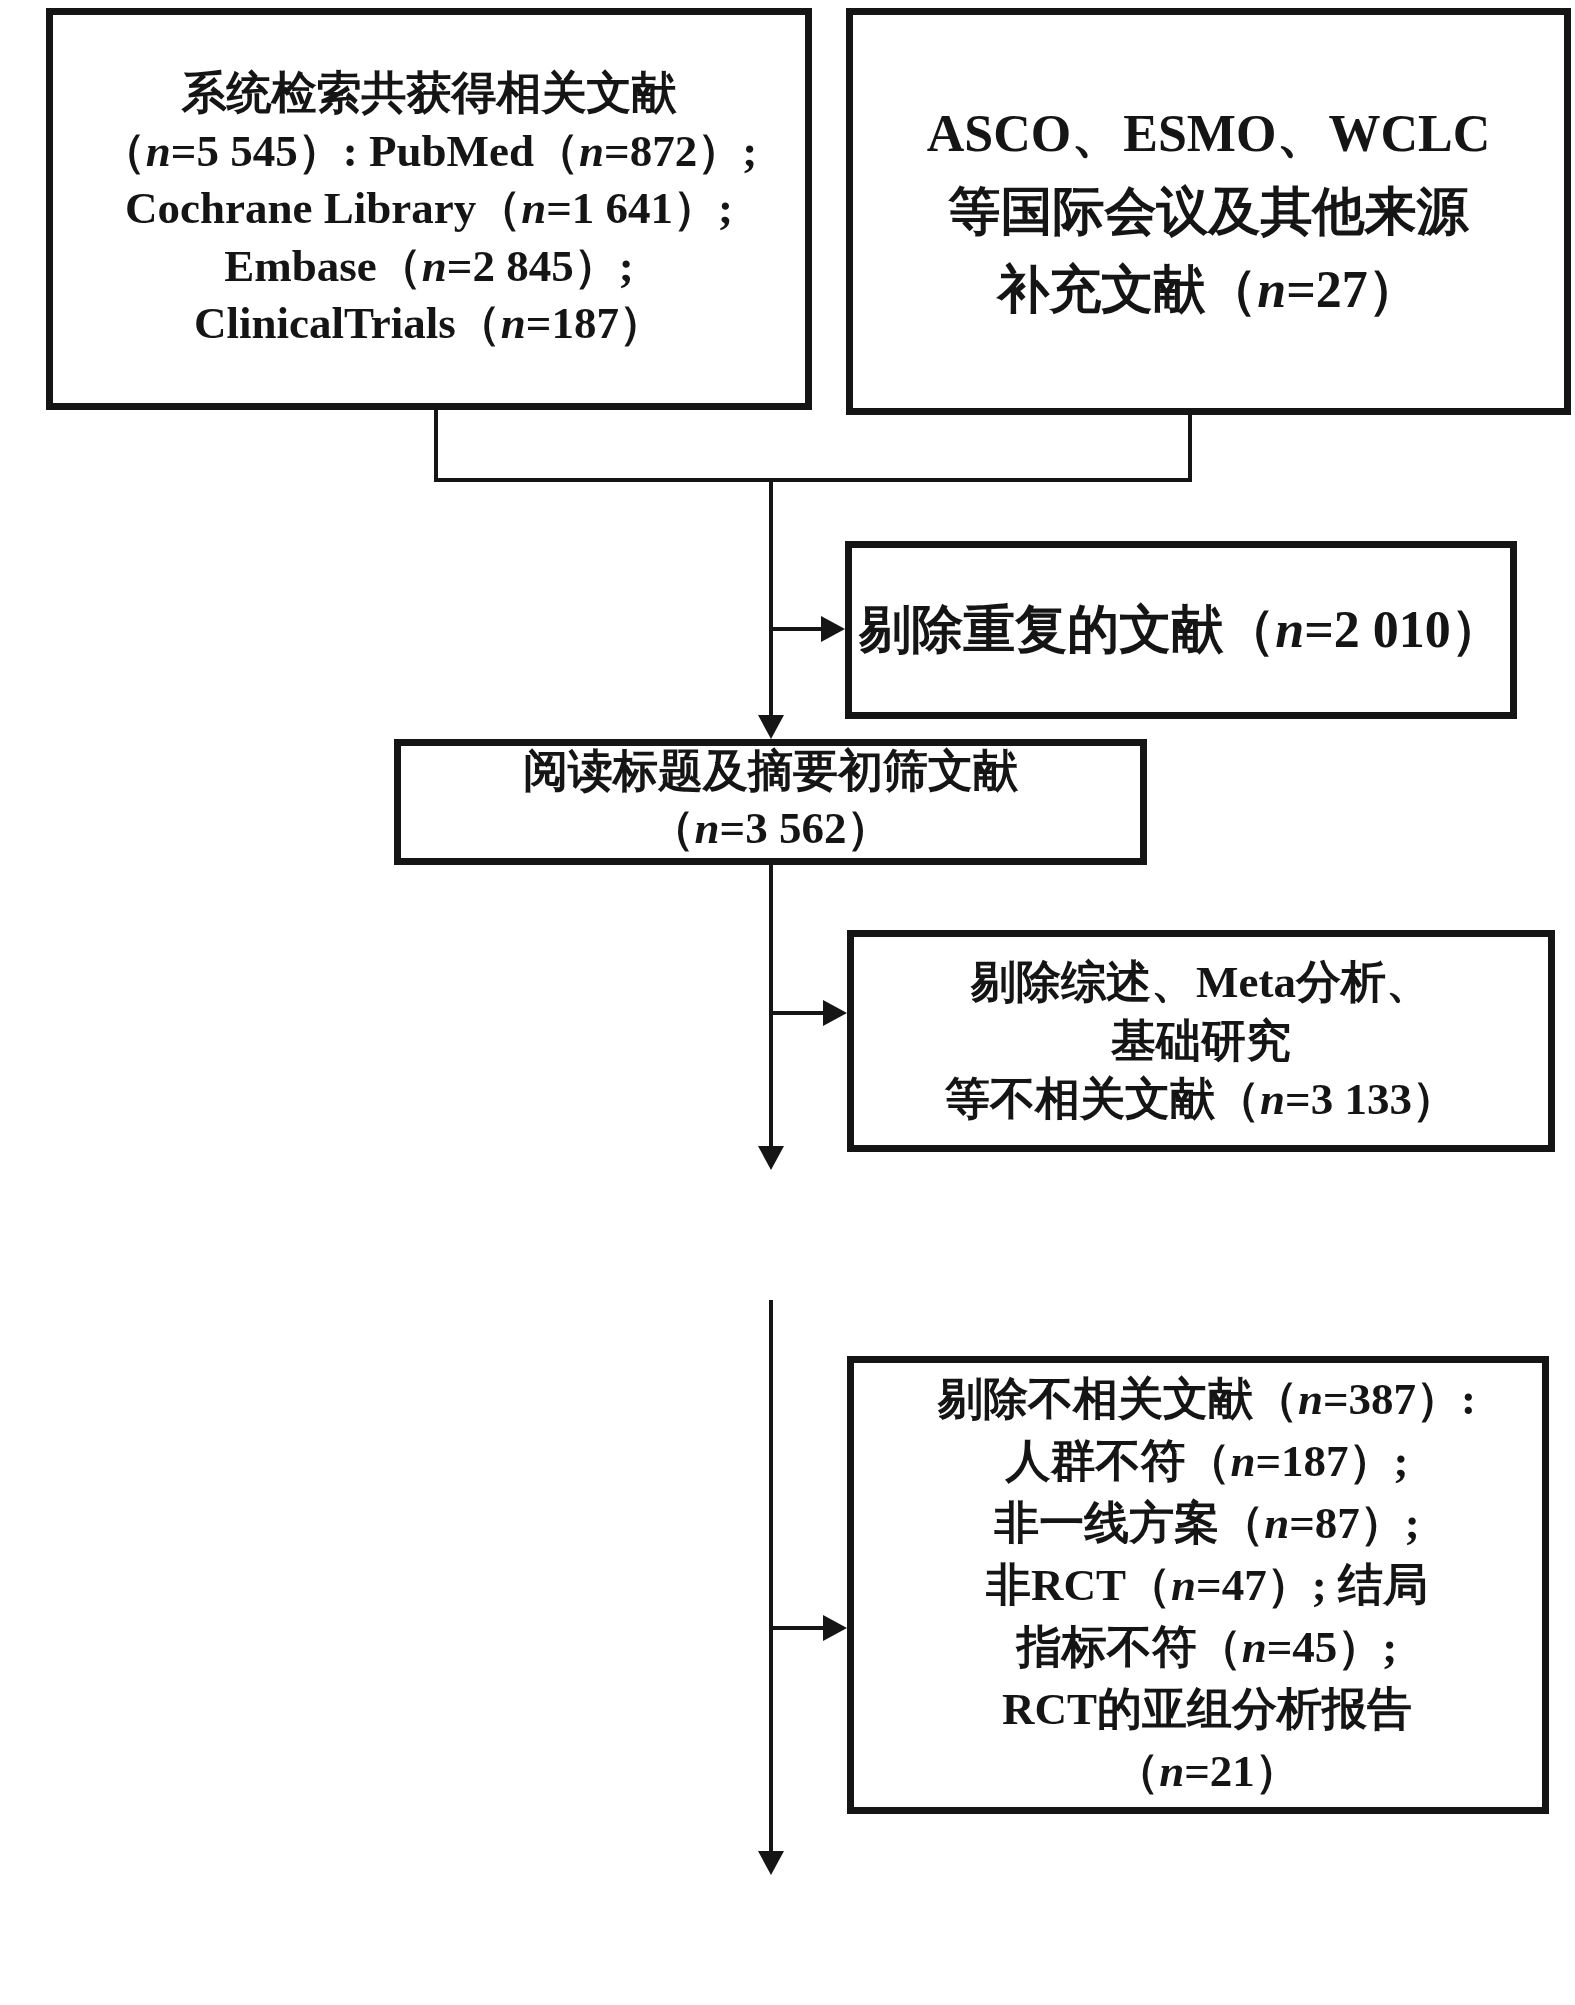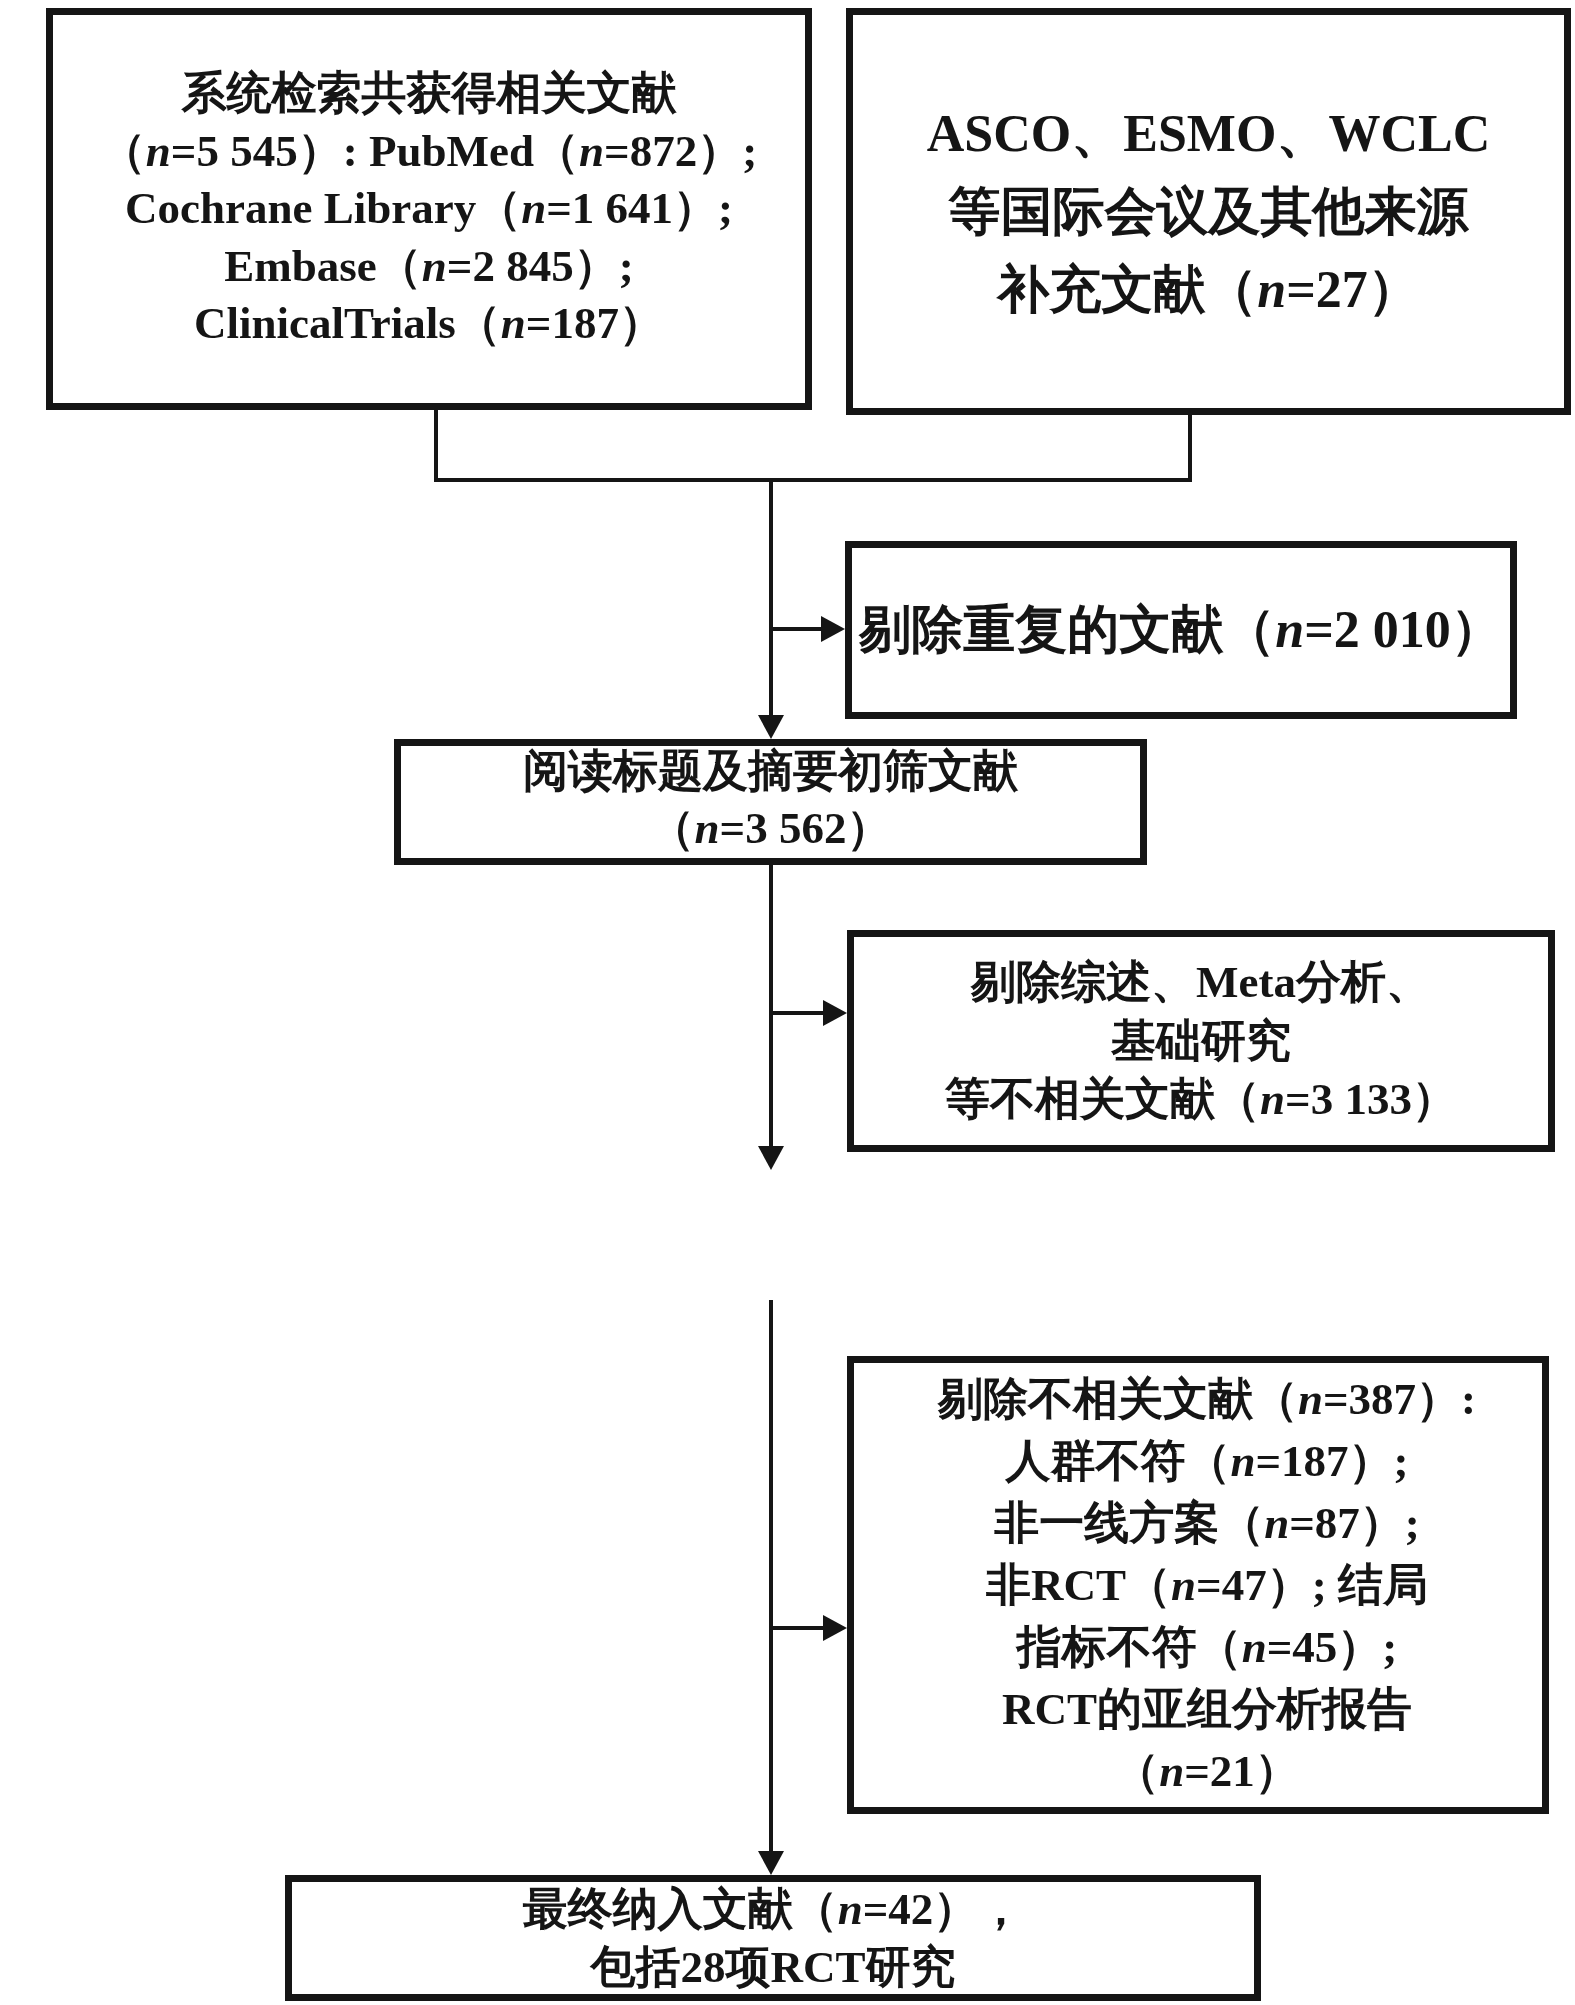--- a/index.html
+++ b/index.html
@@ -79,17 +79,14 @@
   <div class="line" style="left:768px;top:1300px;width:4px;height:553px;"></div>
   <div class="arr-down" style="left:757px;top:1851px;"></div>
 
   <div class="line" style="left:770px;top:1626px;width:54px;height:4px;"></div>
   <div class="arr-right" style="left:822px;top:1615px;"></div>
 
   <div class="box" style="left:846px;top:1356px;width:702px;height:458px;padding-left:18px;">
     <div class="txt rich f45 lh138">剔除不相关文献（<i>n</i>=387）:<br>人群不符（<i>n</i>=187）;<br>非一线方案（<i>n</i>=87）;<br>非RCT（<i>n</i>=47）; 结局<br>指标不符（<i>n</i>=45）;<br>RCT的亚组分析报告<br>（<i>n</i>=21）</div>
   </div>
 
-  <div class="box" style="left:284px;top:1875px;width:976px;height:126px;">
-    <div class="txt rich f45 lh13">最终纳入文献（<i>n</i>=42），<br>包括28项RCT研究</div>
-  </div>
 
 </div>
 
 </body></html>

